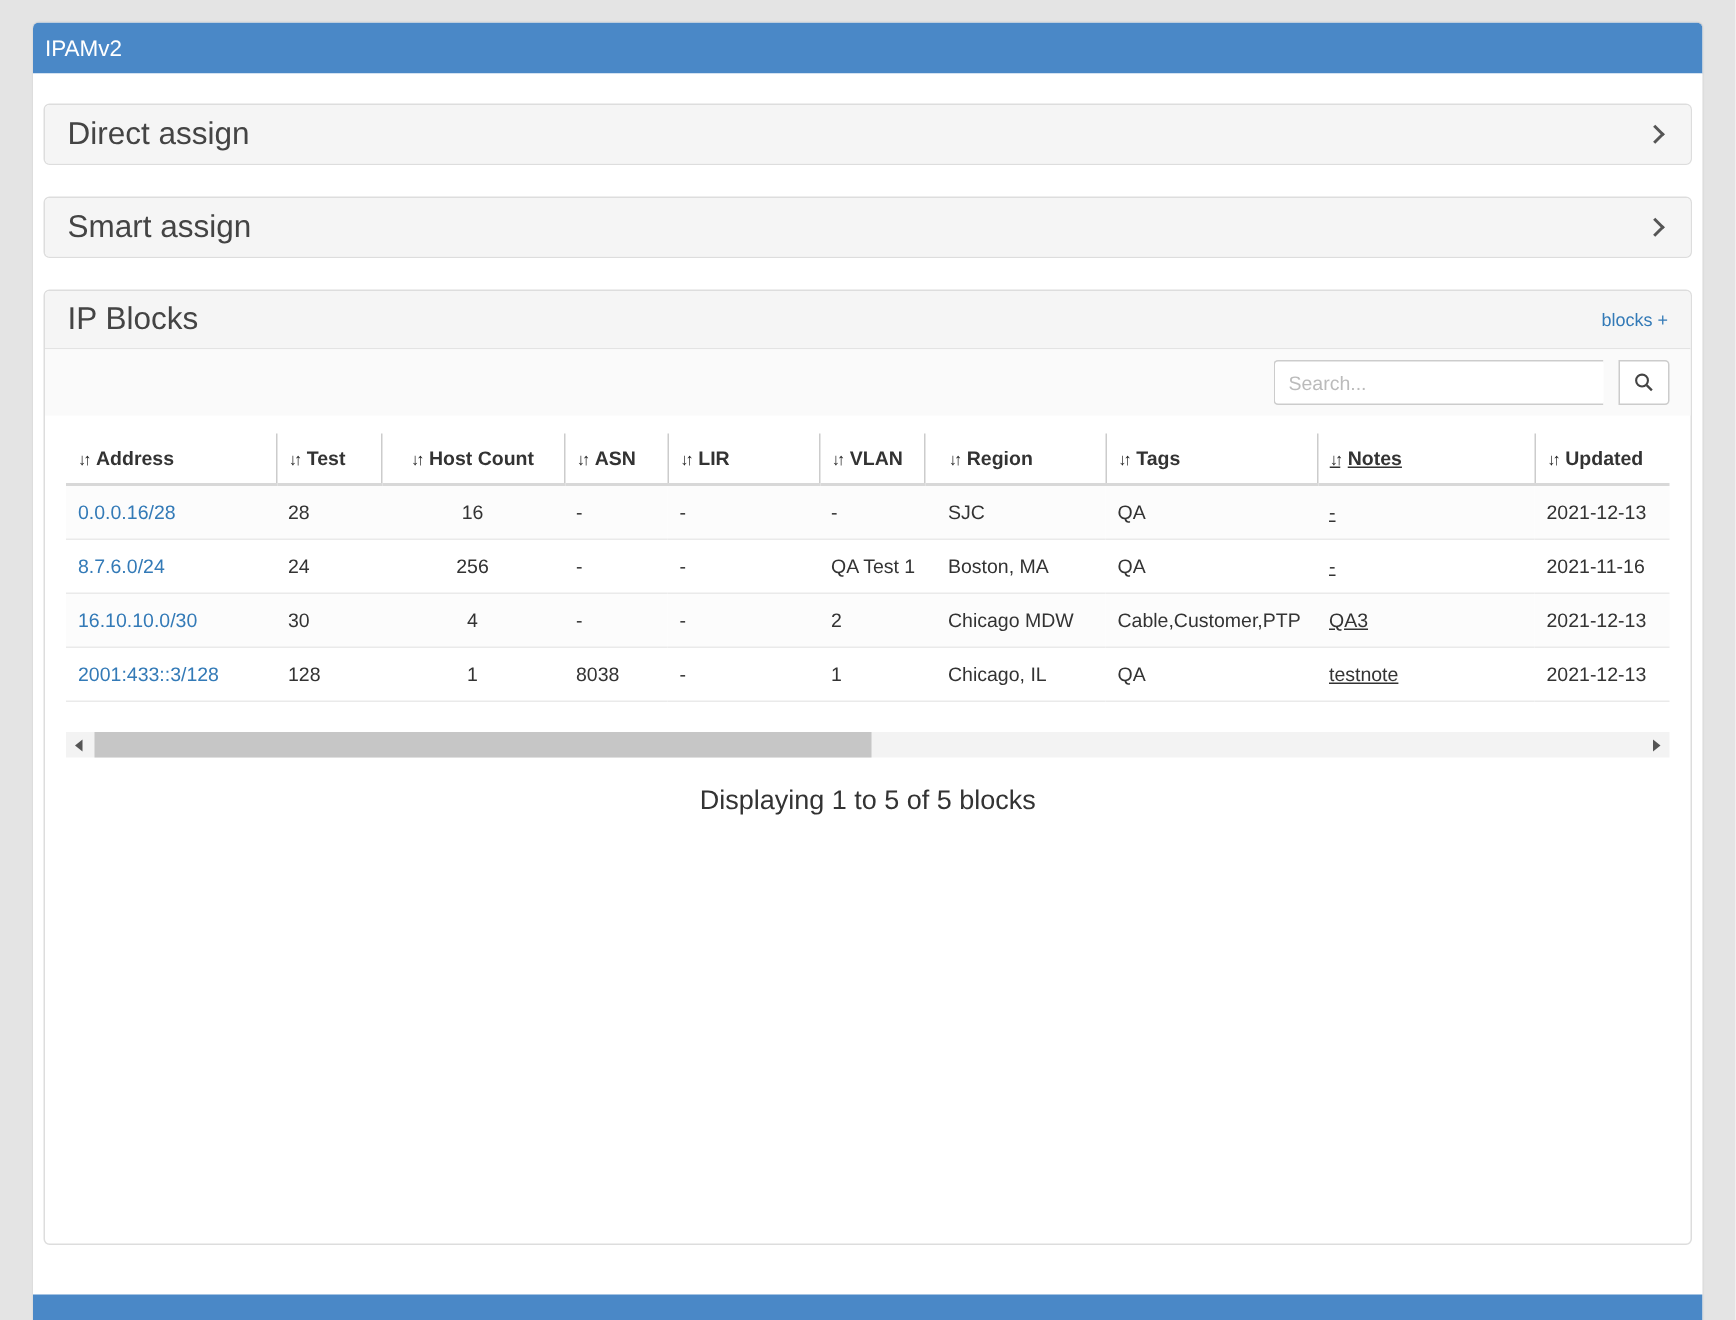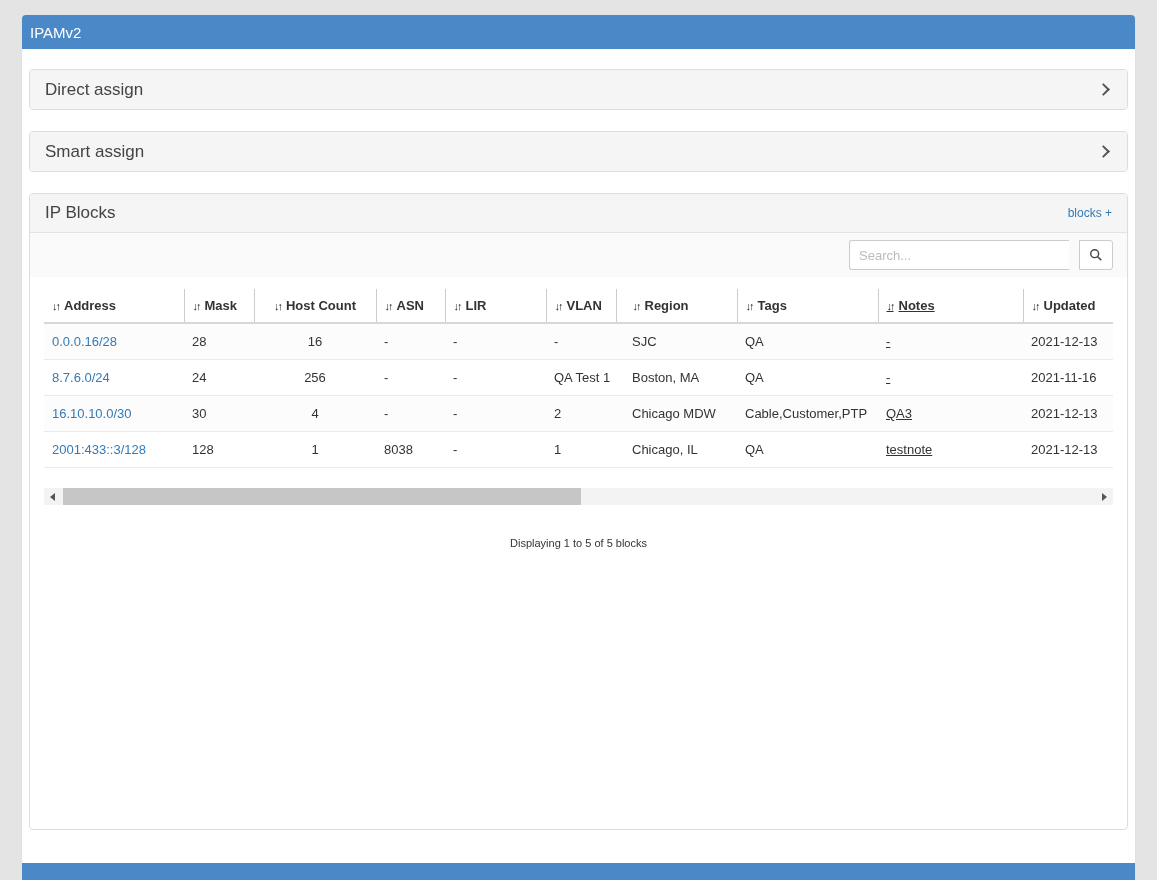--- a/index.html
+++ b/index.html
@@ -27,21 +27,21 @@
   .panel-heading {
     background: #f5f5f5;
     padding: 0 15px;
     height: 39px;
     display: flex; align-items: center; justify-content: space-between;
     border-radius: 3px 3px 0 0;
     font-size: 15px; color: #444;
   }
   .panel.collapsible .panel-heading { border-radius: 3px; cursor: pointer; }
   .panel.ipblocks .panel-heading { border-bottom: 1px solid #e3e3e3; }
-  .panel-title { font-size: 17px; color: #444; }
+  .panel-title { font-size: 21px; color: #444; }
 
   .chevron {
     width: 9px; height: 9px;
     border-top: 2px solid #555; border-right: 2px solid #555;
     transform: rotate(45deg);
     margin-right: 4px;
   }
 
   .filter-link { font-size: 12px; color: #337ab7; text-decoration: none; cursor: pointer; }
 
@@ -102,21 +102,21 @@
   }
   .sb-arrow.left { left: 0; }
   .sb-arrow.right { right: 0; }
   .tri-left { width: 0; height: 0; border-top: 4px solid transparent; border-bottom: 4px solid transparent; border-right: 5px solid #555; }
   .tri-right { width: 0; height: 0; border-top: 4px solid transparent; border-bottom: 4px solid transparent; border-left: 5px solid #555; }
   .sb-thumb {
     position: absolute; top: 0; left: 19px; height: 17px; width: 48.5%;
     background: #c6c6c6; cursor: grab;
   }
 
-  .status { text-align: center; margin-top: 32px; font-size: 11px; color: #333; }
+  .status { text-align: center; margin-top: 18px; font-size: 18px; color: #333; }
 </style>
 </head>
 <body>
 
 <div class="card">
   <div class="card-header">
     <span>IPAMv2</span>
   </div>
 
   <div class="card-body">
@@ -154,21 +154,21 @@
           </div>
         </div>
 
         <table>
           <thead>
             <tr id="header-row">
                 <th>
     <span class="sort-icon"></span><span class="col-label">Address</span>
   </th>
                 <th>
-    <span class="sort-icon"></span><span class="col-label">Mask</span>
+    <span class="sort-icon"></span><span class="col-label">Test</span>
   </th>
                 <th>
     <span class="sort-icon"></span><span class="col-label">Host Count</span>
   </th>
                 <th>
     <span class="sort-icon"></span><span class="col-label">ASN</span>
   </th>
                 <th>
     <span class="sort-icon"></span><span class="col-label">LIR</span>
   </th>

